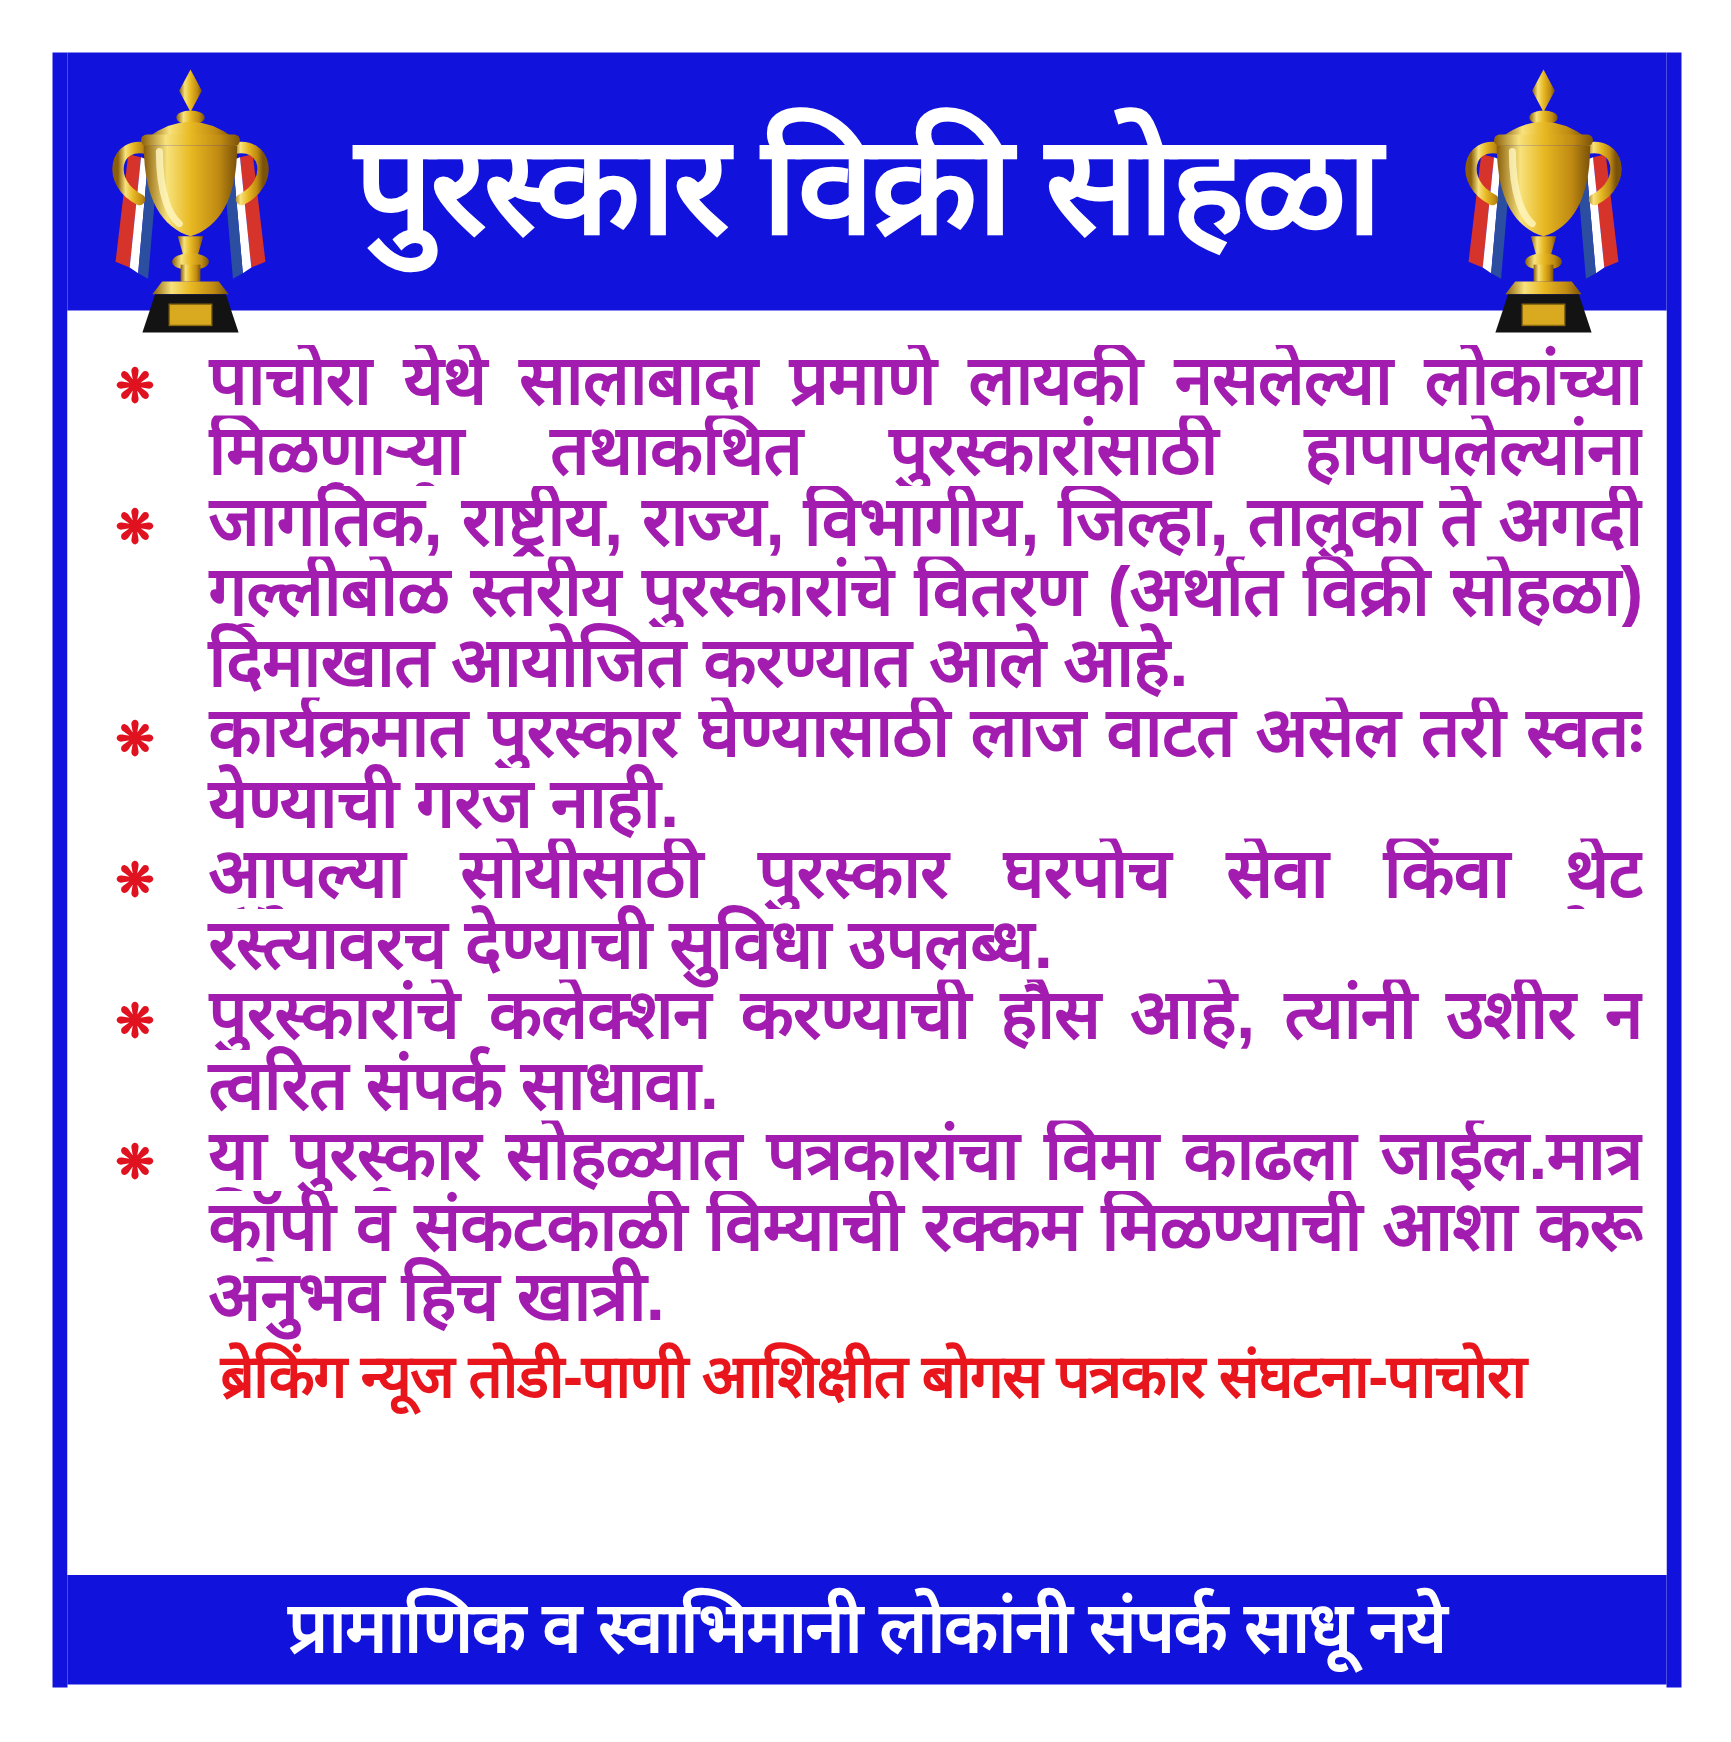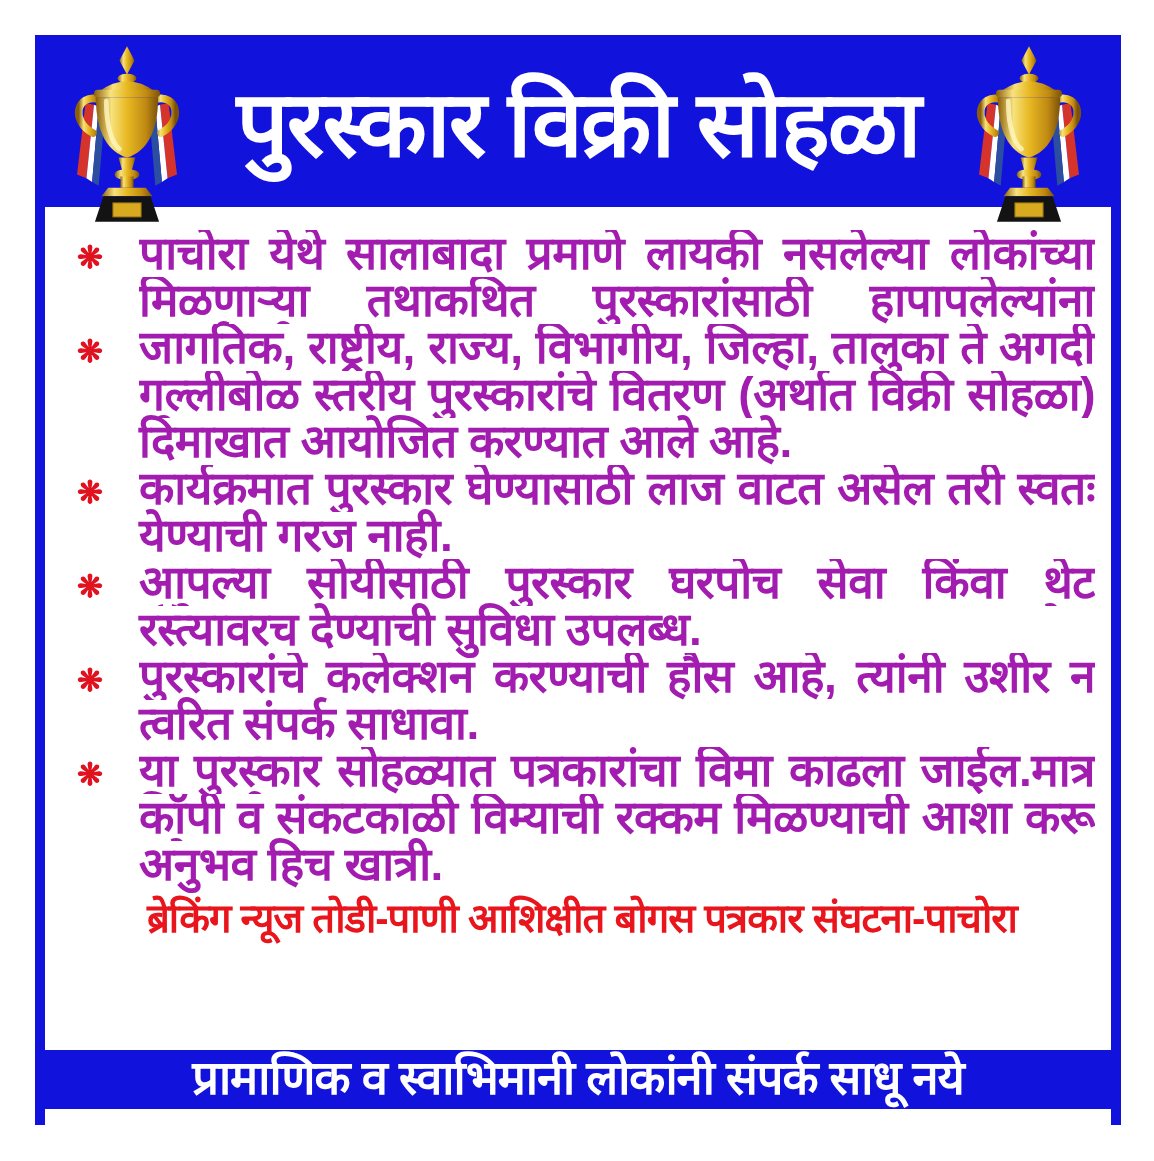--- a/index.html
+++ b/index.html
@@ -44,21 +44,21 @@
   }
   .org-line{
     margin-top:2px;text-align:center;color:#e8151d;font-weight:800;
     font-size:40px;line-height:56px;letter-spacing:-1px;white-space:nowrap;
   }
   .contact-line{
     text-align:center;color:#0a0a0a;font-weight:800;font-size:44px;
     line-height:54px;letter-spacing:-0.5px;white-space:nowrap;
   }
   .footer-band{
-    height:59px;background:#1212dd;display:flex;align-items:center;
+    height:73px;background:#1212dd;display:flex;align-items:center;
     justify-content:center;
   }
   .footer-text{
     color:#ffffff;font-size:47px;font-weight:800;line-height:1;
     letter-spacing:-1px;white-space:nowrap;padding-bottom:4px;
   }
 </style>
 </head>
 <body>
 

